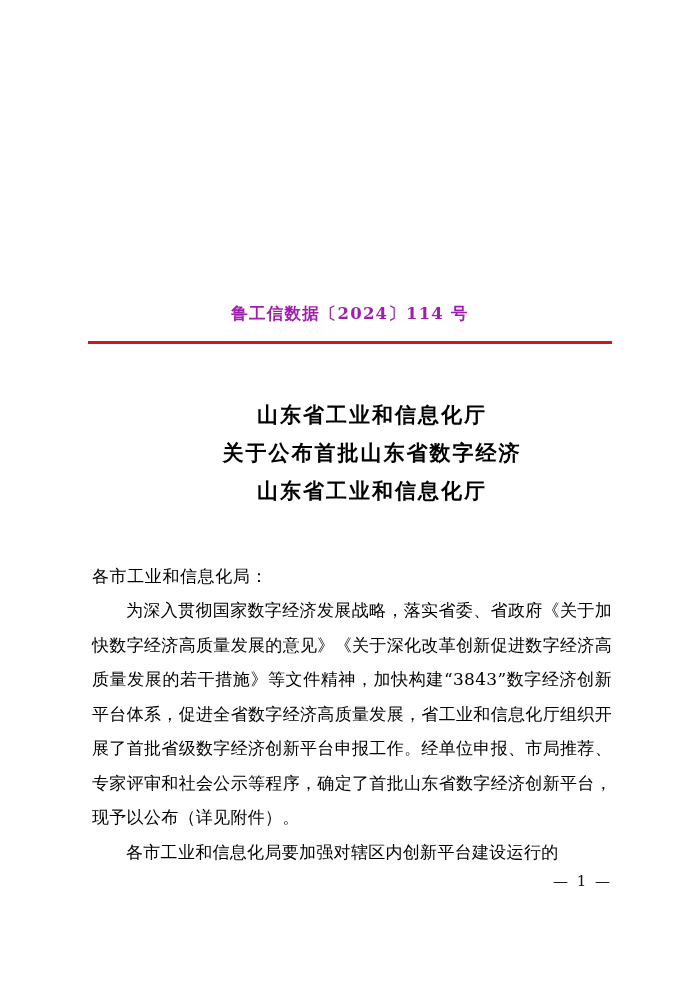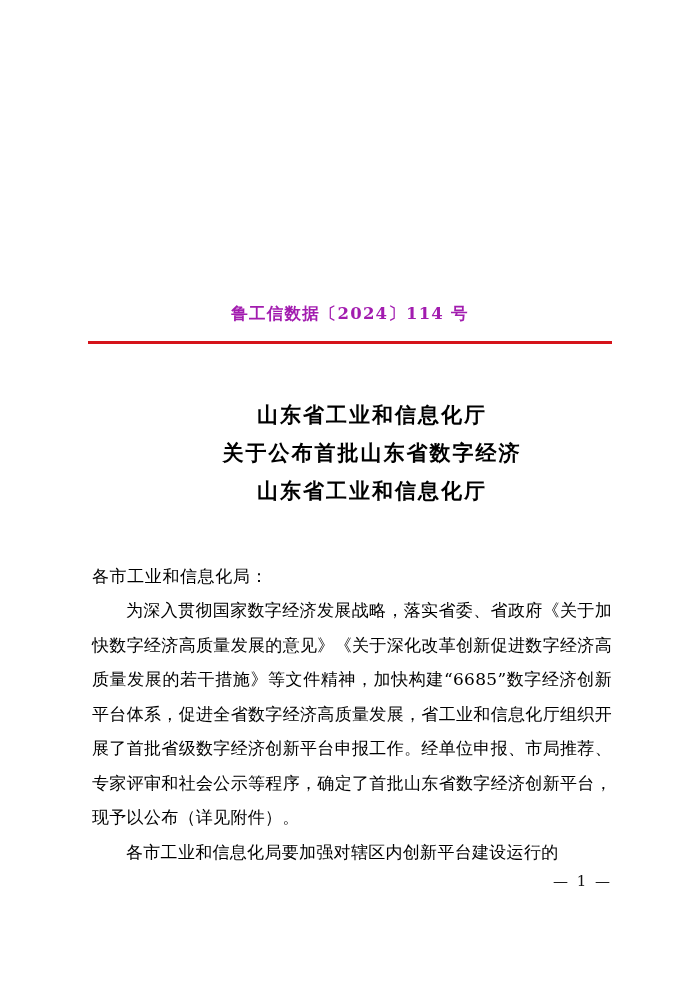--- a/index.html
+++ b/index.html
@@ -126,19 +126,19 @@
   <div class="red-rule"></div>
 
   <div class="title-block">
     <div class="title-line">山东省工业和信息化厅</div>
     <div class="title-line">关于公布首批山东省数字经济</div>
     <div class="title-line">山东省工业和信息化厅</div>
   </div>
 
   <div class="body-block">
     <div class="salutation">各市工业和信息化局：</div>
-    <div class="para">为深入贯彻国家数字经济发展战略，落实省委、省政府《关于加快数字经济高质量发展的意见》《关于深化改革创新促进数字经济高质量发展的若干措施》等文件精神，加快构建“6685”数字经济创新平台体系，促进全省数字经济高质量发展，省工业和信息化厅组织开展了首批省级数字经济创新平台申报工作。经单位申报、市局推荐、专家评审和社会公示等程序，确定了首批山东省数字经济创新平台，现予以公布（详见附件）。</div>
+    <div class="para">为深入贯彻国家数字经济发展战略，落实省委、省政府《关于加快数字经济高质量发展的意见》《关于深化改革创新促进数字经济高质量发展的若干措施》等文件精神，加快构建“3843”数字经济创新平台体系，促进全省数字经济高质量发展，省工业和信息化厅组织开展了首批省级数字经济创新平台申报工作。经单位申报、市局推荐、专家评审和社会公示等程序，确定了首批山东省数字经济创新平台，现予以公布（详见附件）。</div>
     <div class="para">各市工业和信息化局要加强对辖区内创新平台建设运行的</div>
   </div>
 
   <div class="page-number">— 1 —</div>
 
 </div>
 
 </body></html>

